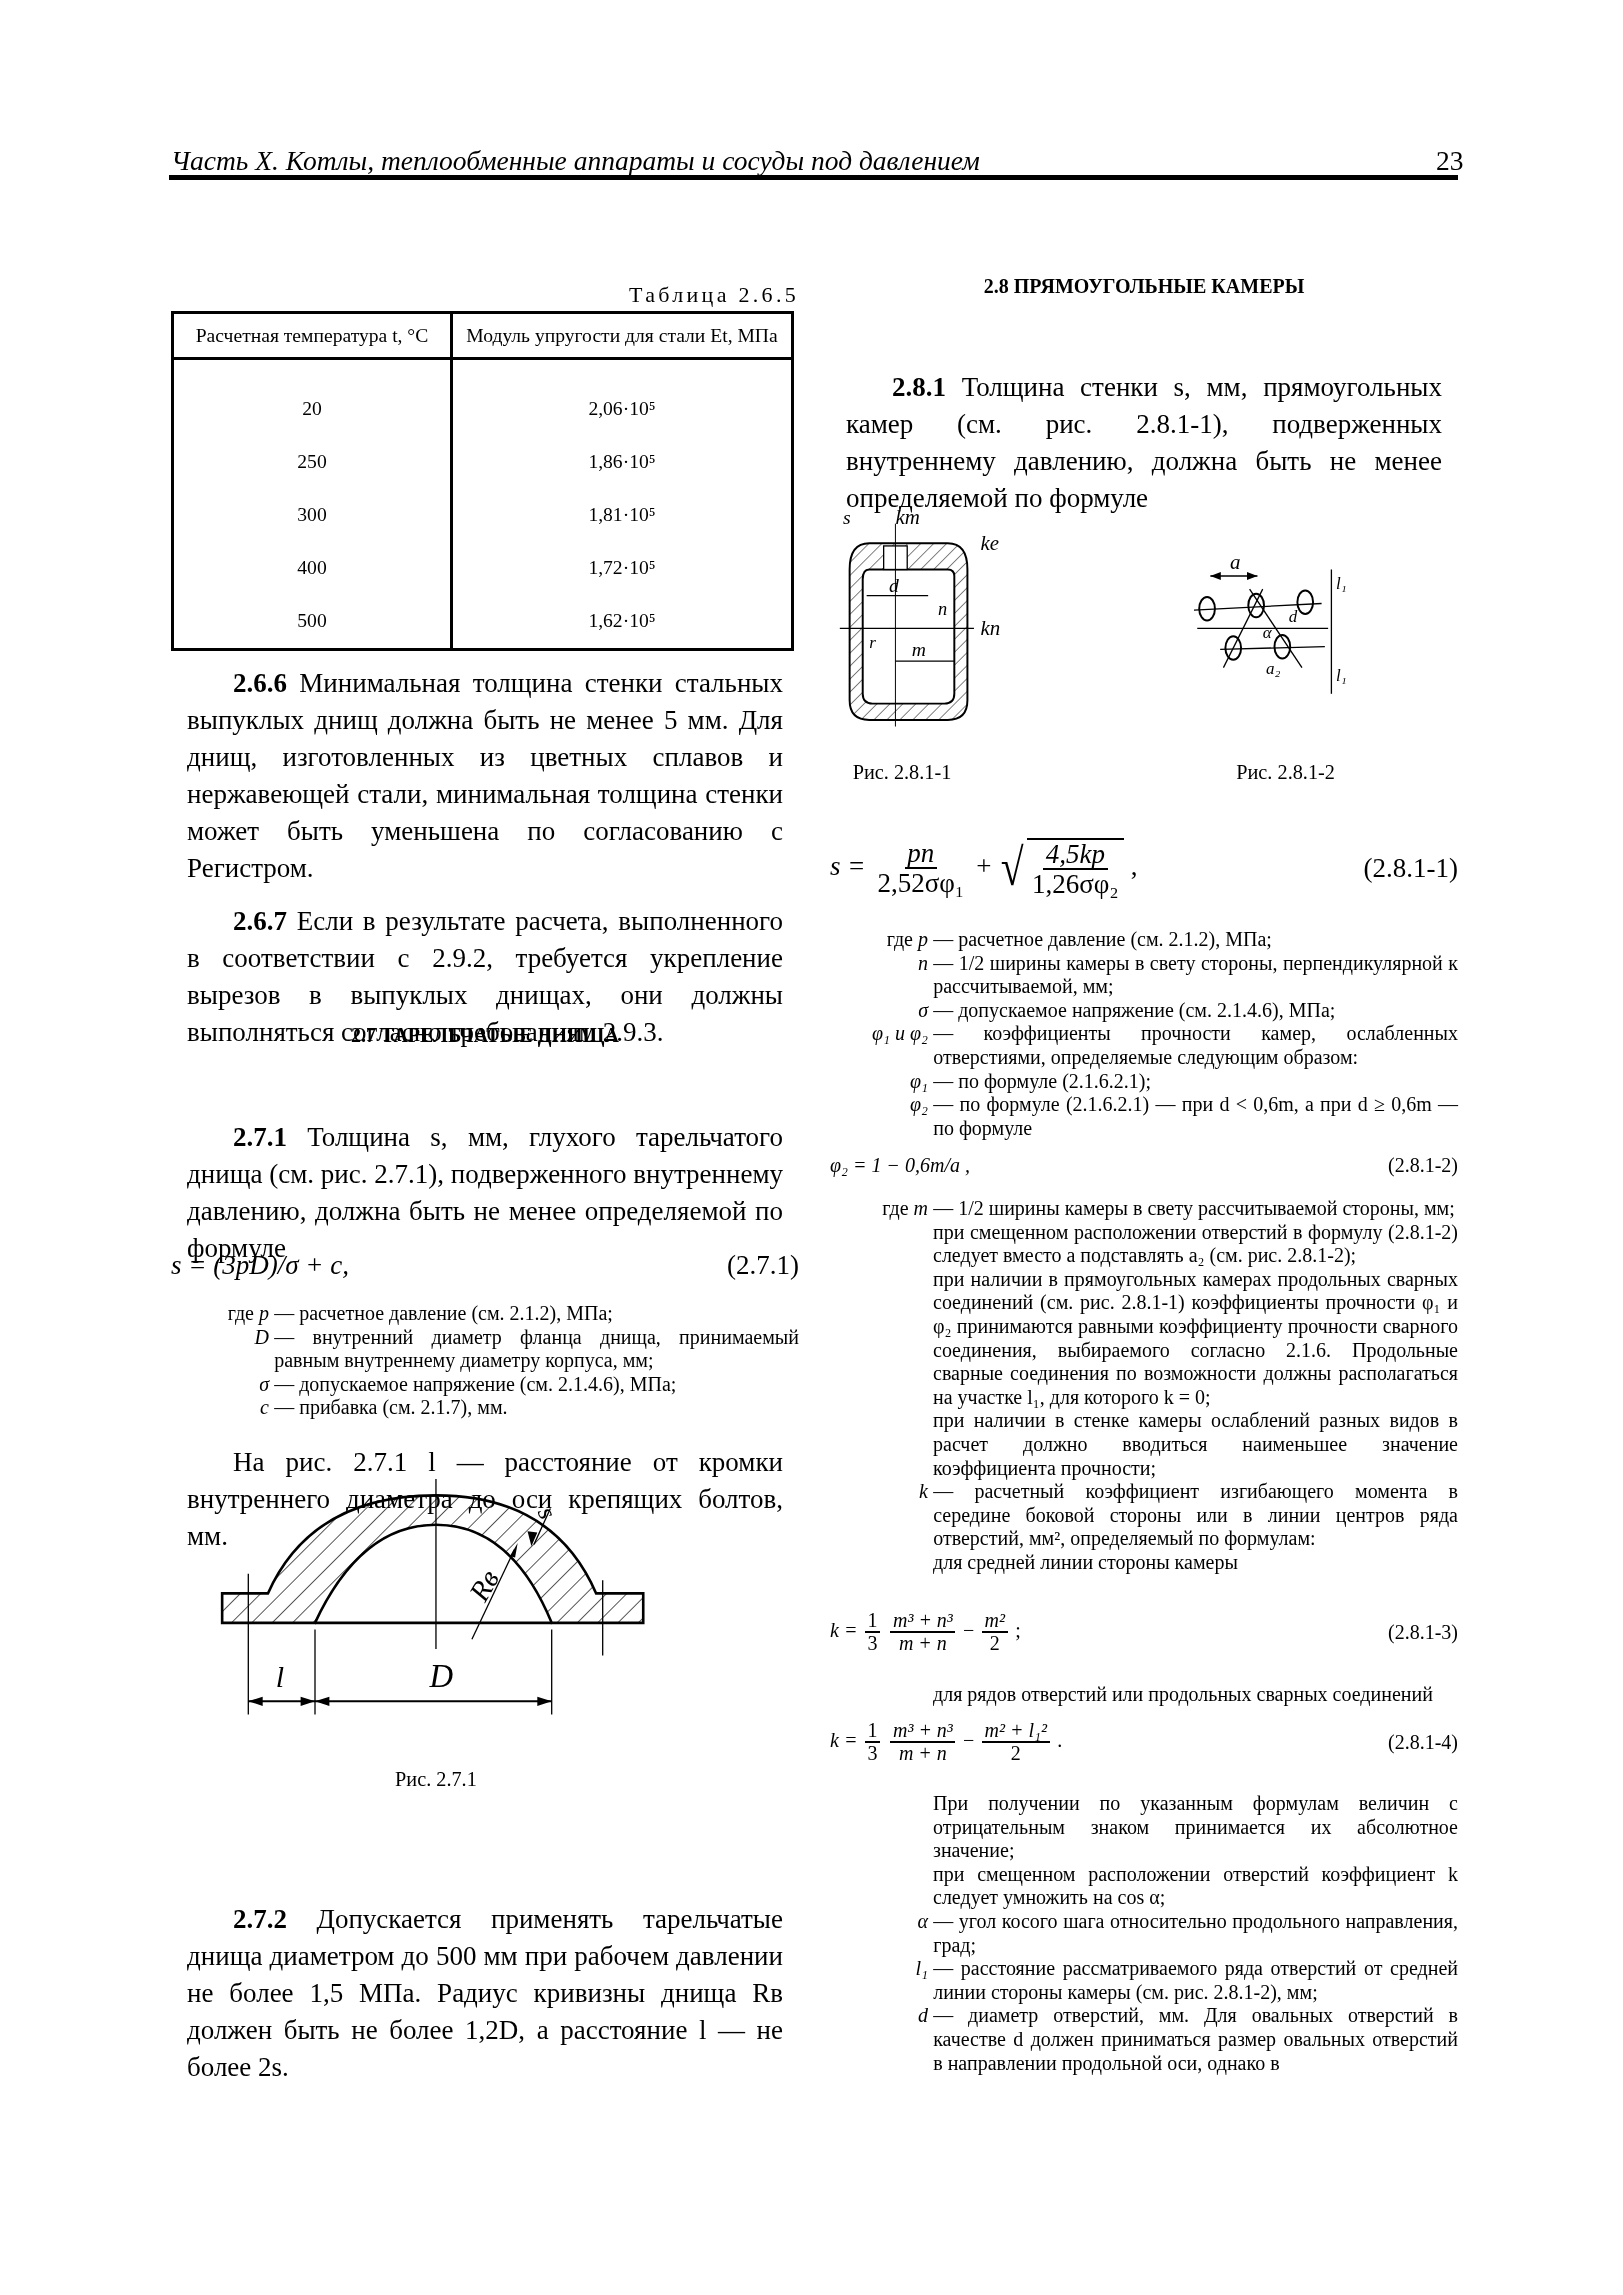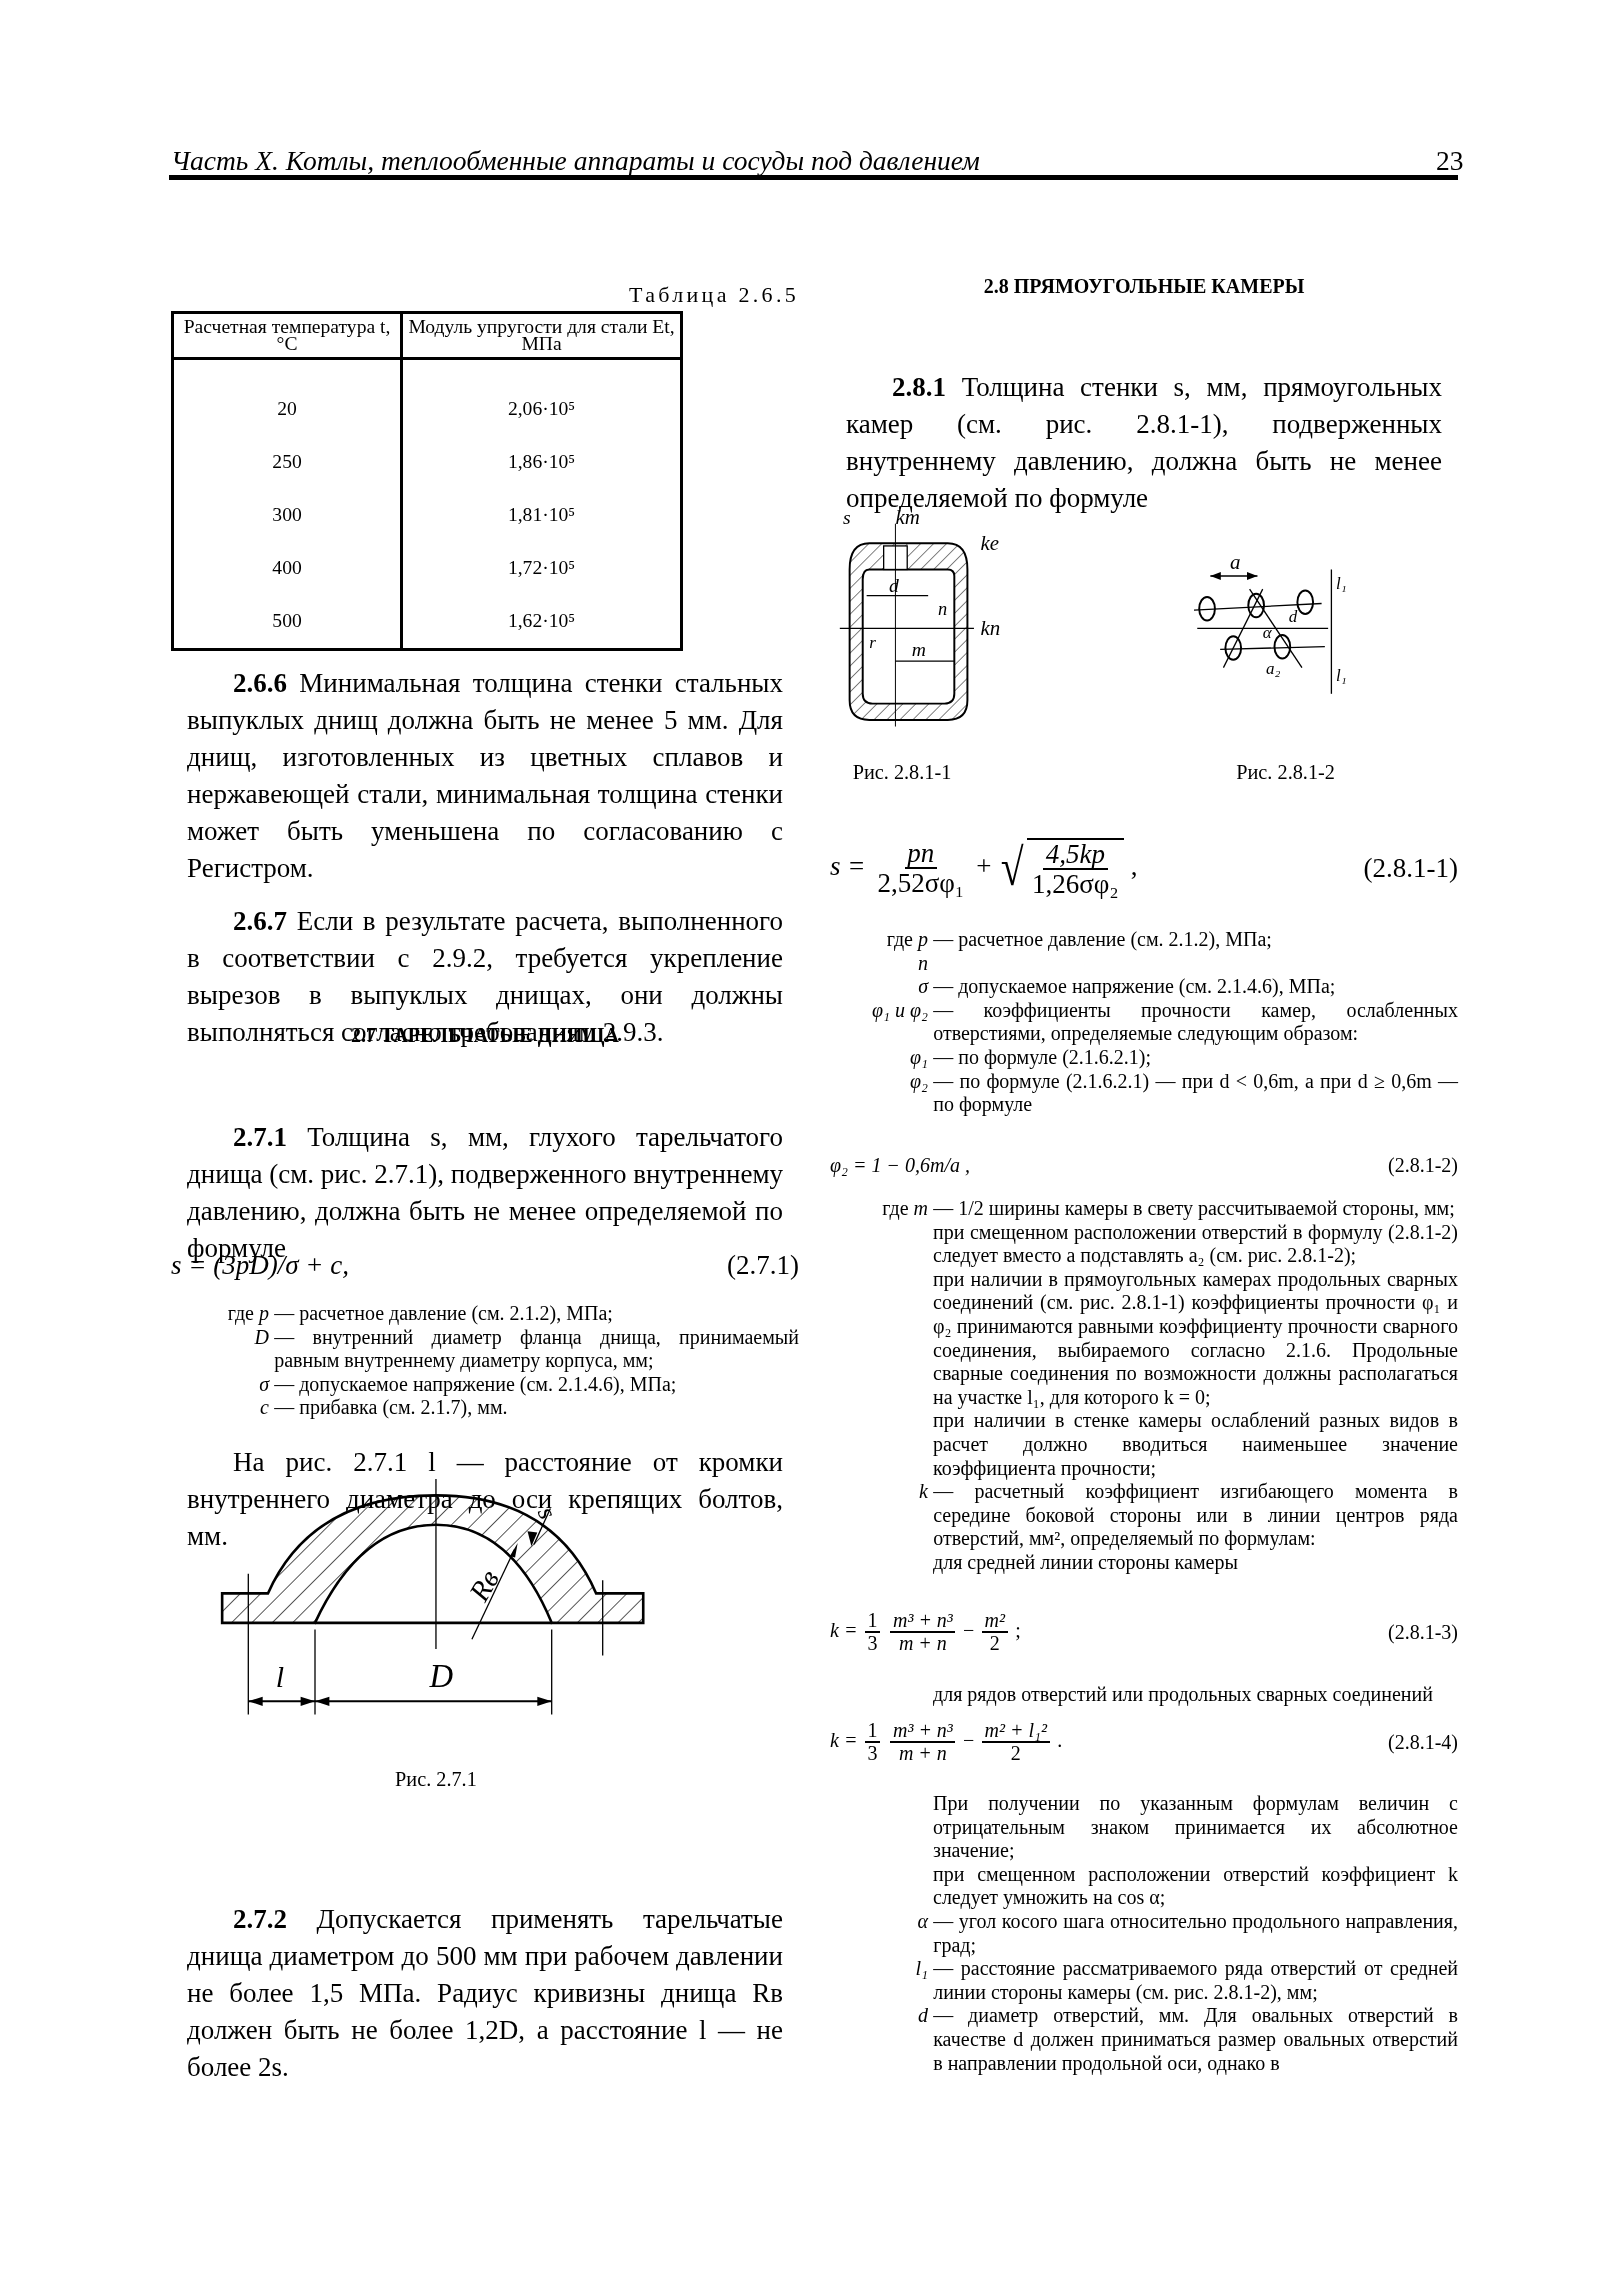--- a/index.html
+++ b/index.html
@@ -8,21 +8,21 @@
   .hdr-title{left:171px;top:145px;font-size:27.5px;font-style:italic;}
   .hdr-page{left:1436px;top:145px;font-size:27.5px;}
   .hdr-rule{left:169px;top:175px;width:1289px;height:4.6px;background:#000;}
   .col{position:absolute;}
   .left{left:171px;width:628px;}
   .right{left:830px;width:628px;}
   .body{font-size:27px;line-height:37px;text-align:justify;}
   .body p{margin:16px;text-indent:46px;}
   .body b{font-weight:bold;}
   .heading{font-size:20px;font-weight:bold;text-align:center;}
-  table.t{border-collapse:collapse;width:512px;font-size:19.6px;}
+  table.t{border-collapse:collapse;width:623px;font-size:19.6px;}
   table.t td,table.t th{border:3.3px solid #000;border-top:none;border-bottom:none;text-align:center;font-weight:normal;}
   table.t{border:3.3px solid #000;}
   table.t thead th{border-bottom:3.3px solid #000;height:41px;line-height:17px;}
   table.t tbody td{height:51px;}
   table.t tbody tr:first-child td{padding-top:24px;}
   .tcap{font-size:22px;letter-spacing:3.3px;text-align:right;margin-top:28px;}
   .formula{font-size:27px;font-style:normal;display:flex;justify-content:space-between;align-items:center;}
   .formula .num{font-size:27px;}
   .sformula{font-size:20px;display:flex;justify-content:space-between;align-items:center;}
   .defs{font-size:20px;line-height:23.6px;}
@@ -233,20 +233,21 @@
   <span class="num">(2.8.1-1)</span>
 </div>
 
 <div class="col right defs" style="top:928px;" id="defs2811">
     <div class="def">
       <span class="sym"><span style="font-style: normal;">где</span> <span>p</span></span>
       <span class="txt">— расчетное давление (см. 2.1.2), МПа;</span>
     </div>
     <div class="def">
       <span class="sym"><span>n</span></span>
+      <span class="txt">— 1/2 ширины камеры в свету стороны, перпендикулярной к рассчитываемой, мм;</span>
     </div>
     <div class="def">
       <span class="sym"><span>σ</span></span>
       <span class="txt">— допускаемое напряжение (см. 2.1.4.6), МПа;</span>
     </div>
     <div class="def">
       <span class="sym"><span>φ₁ и φ₂</span></span>
       <span class="txt">— коэффициенты прочности камер, ослабленных отверстиями, определяемые следующим образом:</span>
     </div>
     <div class="def">

